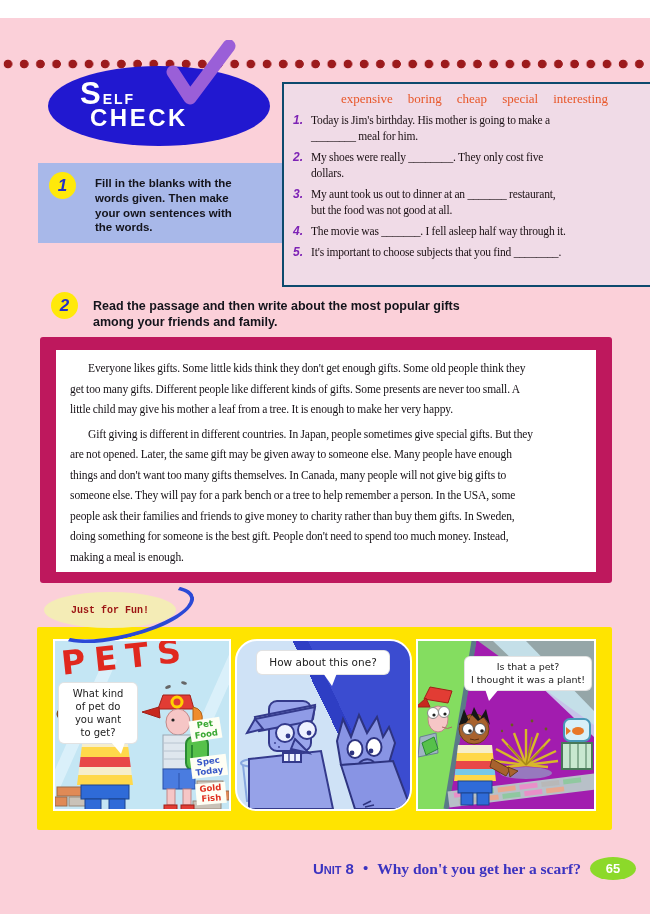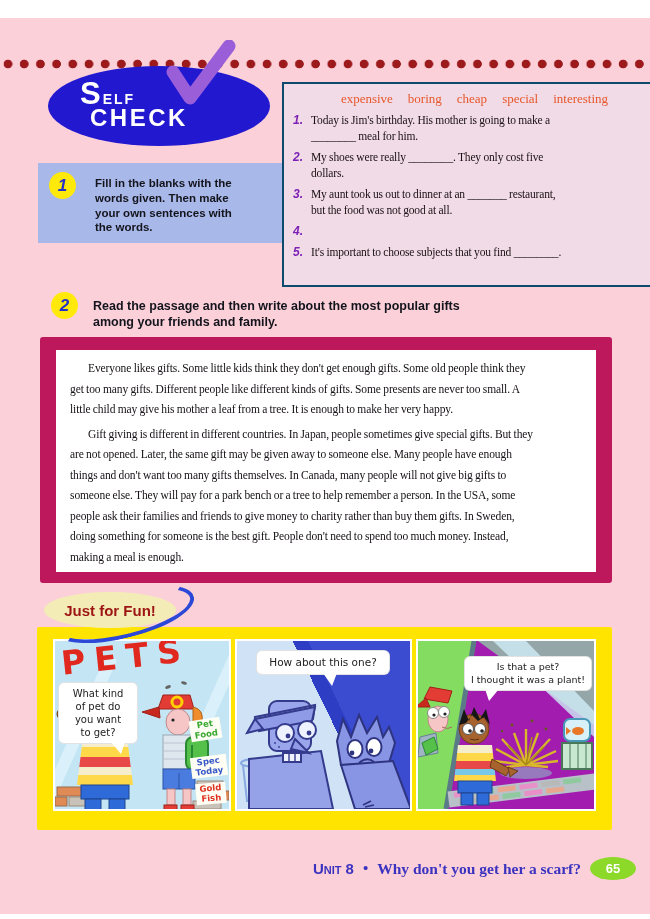--- a/index.html
+++ b/index.html
@@ -50,28 +50,28 @@
   .passage-inner p{margin:0;font-size:11.5px;line-height:20.5px;color:#151015;text-indent:18px;
                    letter-spacing:-0.1px;word-spacing:-0.4px;}
   .passage-inner p + p{margin-top:4px;}
 
   
   .swoosh{position:absolute;left:52px;top:590px;width:136px;height:40px;border-radius:50%;
           border:4px solid transparent;border-right-color:#2b49d6;border-bottom-color:#2b49d6;
           transform:rotate(-14deg);z-index:1;}
   .funbadge{position:absolute;left:44px;top:592px;width:132px;height:36px;background:#f4ecb6;border-radius:50%;
             display:flex;align-items:center;justify-content:center;z-index:2;
-            font-family:Liberation Sans, sans-serif;font-weight:bold;font-size:15px;color:#9c1413;}
+            font-family:Liberation Mono, monospace;font-weight:bold;font-size:10px;color:#9c1413;}
 
   
   .comicbox{position:absolute;left:37px;top:627px;width:575px;height:203px;background:#ffe400;border-radius:2px;}
   .panels{position:absolute;left:16px;top:12px;display:flex;gap:4px;}
   .panel{position:relative;height:172px;border:2px solid #ffffff;box-sizing:border-box;overflow:hidden;}
   .panel1{width:178px;background:#c4e6f4;}
-  .panel2{width:177px;background:linear-gradient(64deg,#cfe2f6 54%,#2e3ec4 54%,#2e3ec4 60%,#3b4cd0 60%);}
+  .panel2{width:177px;background:linear-gradient(64deg,#cfe2f6 54%,#2e3ec4 54%,#2e3ec4 60%,#3b4cd0 60%);border-radius:22px;}
   .panel3{width:180px;background:#a21caf;}
   .streak{position:absolute;width:12px;height:150px;background:#e9f7fd;opacity:.6;transform:rotate(24deg);}
   .panelsvg{position:absolute;left:0;top:0;}
 
   .pets-sign{position:absolute;left:6px;top:-4px;transform:rotate(-6deg);color:#e0281e;
              font-family:"DejaVu Sans",sans-serif;font-weight:bold;font-size:33px;letter-spacing:9px;z-index:3;}
   .bubble{position:absolute;background:#ffffff;border-radius:5px;color:#222;z-index:4;
           font-family:"DejaVu Sans",sans-serif;text-align:center;box-shadow:0 0 0 1px #e2e2e2;}
   .bubble::after{content:"";position:absolute;width:0;height:0;border-style:solid;}
   .bubble1{left:4px;top:42px;width:74px;padding:4px 2px;font-size:10px;line-height:13px;}
@@ -141,20 +141,21 @@
       <span class="ex-text pre">My shoes were really ________. They only cost five
 dollars.</span>
     </div>
     <div class="ex-item">
       <span class="ex-num">3.</span>
       <span class="ex-text pre">My aunt took us out to dinner at an _______ restaurant,
 but the food was not good at all.</span>
     </div>
     <div class="ex-item">
       <span class="ex-num">4.</span>
+      <span class="ex-text pre">The movie was _______. I fell asleep half way through it.</span>
     </div>
     <div class="ex-item">
       <span class="ex-num">5.</span>
       <span class="ex-text pre">It's important to choose subjects that you find ________.</span>
     </div>
   </div>
 
   <div class="ycircle task2-circle">2</div>
   <div class="task2-text pre">Read the passage and then write about the most popular gifts
 among your friends and family.</div>

